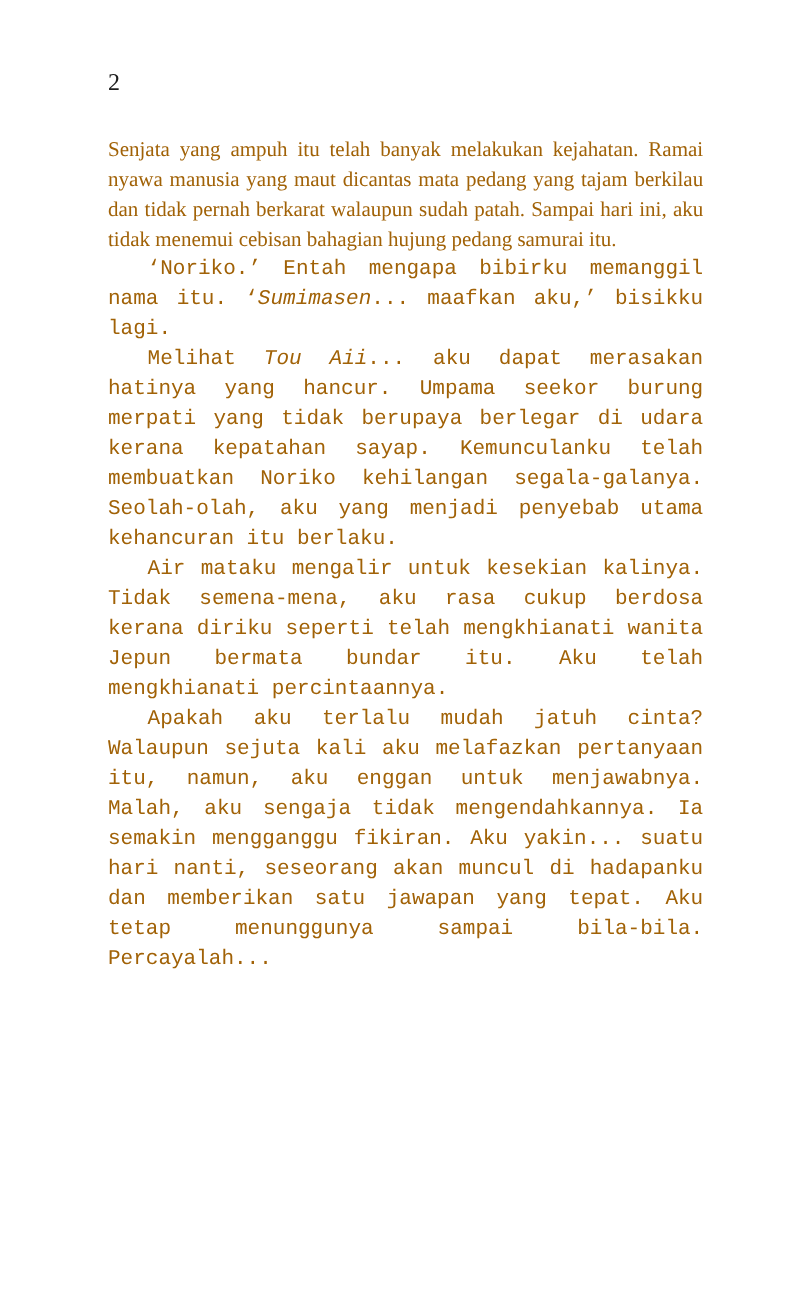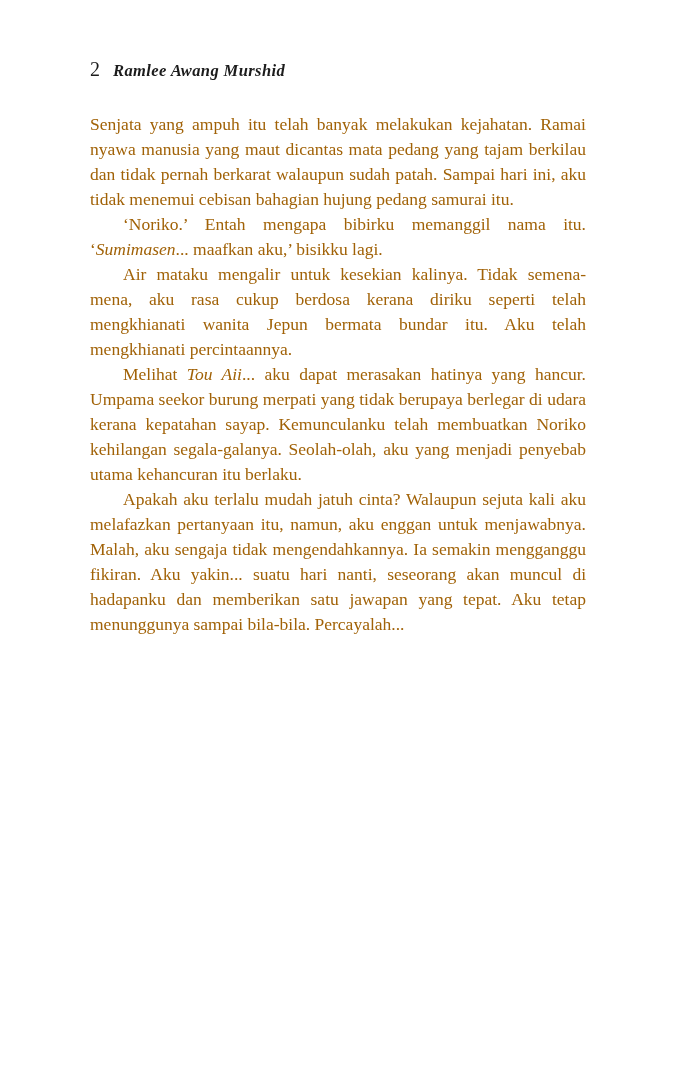--- a/index.html
+++ b/index.html
@@ -45,33 +45,33 @@
   }
   .body-text p.para {
     margin: 0;
     font-size: 17.5px;
     line-height: 25px;
     text-align: justify;
     color: #a16207;
   }
   .body-text p.para.indent {
     text-indent: 33px;
+    font-family: Liberation Mono, monospace;
   }
   .body-text em {
     font-style: italic;
   }
 </style>
 </head>
 <body>
 
 <div class="book-page">
   <div class="page-header">
     <span class="page-number">2</span>
-    <span class="author-name">Ramlee Awang Murshid</span>
   </div>
   <div class="body-text">
       <p class="para"><span>Senjata yang ampuh itu telah banyak melakukan kejahatan. Ramai nyawa manusia yang maut dicantas mata pedang yang tajam berkilau dan tidak pernah berkarat walaupun sudah patah. Sampai hari ini, aku tidak menemui cebisan bahagian hujung pedang samurai itu.</span></p>
       <p class="para indent"><span>‘Noriko.’ Entah mengapa bibirku memanggil nama itu. ‘</span><em>Sumimasen</em><span>... maafkan aku,’ bisikku lagi.</span></p>
+      <p class="para indent"><span>Melihat </span><em>Tou Aii</em><span>... aku dapat merasakan hatinya yang hancur. Umpama seekor burung merpati yang tidak berupaya berlegar di udara kerana kepatahan sayap. Kemunculanku telah membuatkan Noriko kehilangan segala-galanya. Seolah-olah, aku yang menjadi penyebab utama kehancuran itu berlaku.</span></p>
       <p class="para indent"><span>Air mataku mengalir untuk kesekian kalinya. Tidak semena-mena, aku rasa cukup berdosa kerana diriku seperti telah mengkhianati wanita Jepun bermata bundar itu. Aku telah mengkhianati percintaannya.</span></p>
-      <p class="para indent"><span>Melihat </span><em>Tou Aii</em><span>... aku dapat merasakan hatinya yang hancur. Umpama seekor burung merpati yang tidak berupaya berlegar di udara kerana kepatahan sayap. Kemunculanku telah membuatkan Noriko kehilangan segala-galanya. Seolah-olah, aku yang menjadi penyebab utama kehancuran itu berlaku.</span></p>
       <p class="para indent"><span>Apakah aku terlalu mudah jatuh cinta? Walaupun sejuta kali aku melafazkan pertanyaan itu, namun, aku enggan untuk menjawabnya. Malah, aku sengaja tidak mengendahkannya. Ia semakin mengganggu fikiran. Aku yakin... suatu hari nanti, seseorang akan muncul di hadapanku dan memberikan satu jawapan yang tepat. Aku tetap menunggunya sampai bila-bila. Percayalah...</span></p>
     </div>
 </div>
 
 </body></html>

